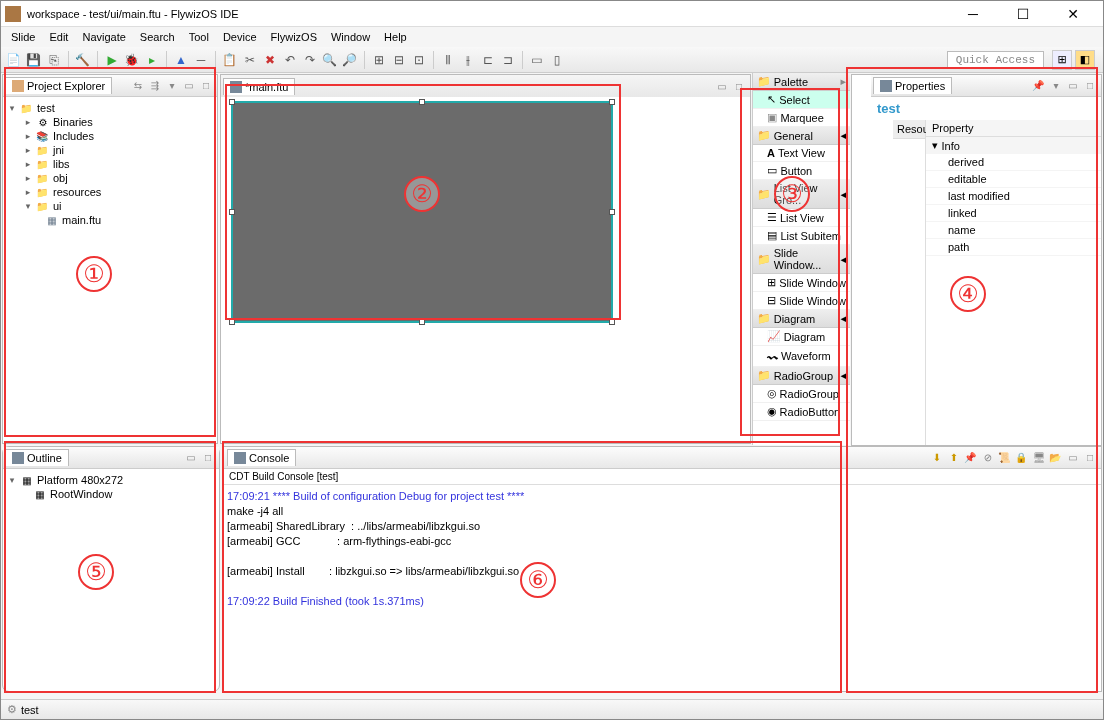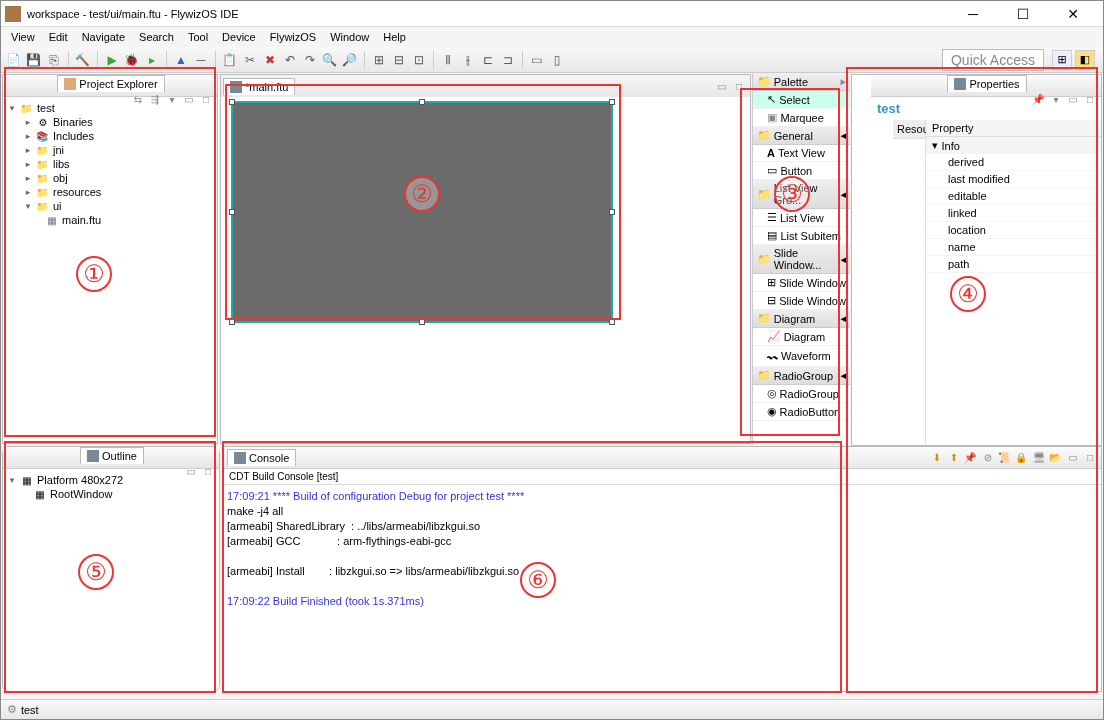--- a/index.html
+++ b/index.html
@@ -15,30 +15,30 @@
 
 .menubar { height: 20px; background: #f5f5f5; display: flex; align-items: center; padding: 0 4px; gap: 2px; }
 .menu-item { padding: 2px 6px; }
 
 .toolbar { height: 26px; background: linear-gradient(#f8f8f8,#e8e8e8); display: flex; align-items: center; padding: 0 4px; gap: 2px; border-bottom: 1px solid #ccc; }
 .tb-btn { width: 18px; height: 18px; display: inline-flex; align-items: center; justify-content: center; font-size: 12px; color: #555; }
 .tb-sep { width: 1px; height: 18px; background: #ccc; margin: 0 3px; }
 .tb-green { color: #3a3; }
 .tb-red { color: #c33; }
 .tb-blue { color: #36c; }
-.quick-access { margin-left: auto; border: 1px solid #bbb; padding: 2px 8px; font-size: 14px; color: #888; background: #fff; }
+.quick-access { margin-left: auto; border: 1px solid #bbb; padding: 2px 8px; font-size: 11px; color: #888; background: #fff; font-family: Liberation Mono, monospace; }
 .persp-icons { display: flex; gap: 3px; margin-left: 6px; margin-right: 4px; }
 .persp-icon { width: 20px; height: 20px; border: 1px solid #ccc; background: #eef; display: flex; align-items: center; justify-content: center; }
 
 .main-area { flex: 1; display: flex; flex-direction: column; background: #f5f5f5; }
 
 .top-section { display: flex; height: 372px; }
 
 .panel { background: #fff; border: 1px solid #bbb; margin: 1px; display: flex; flex-direction: column; }
-.panel-tab-row { height: 22px; background: linear-gradient(#fcfcfc,#e5e5e5); display: flex; align-items: center; border-bottom: 1px solid #ccc; position: relative; flex-direction: column; }
+.panel-tab-row { height: 22px; background: linear-gradient(#fcfcfc,#e5e5e5); display: flex; align-items: center; border-bottom: 1px solid #ccc; position: relative; }
 .panel-tab { padding: 2px 6px; background: #fff; border: 1px solid #bbb; border-bottom: none; display: flex; align-items: center; gap: 3px; margin-left: 2px; }
 .panel-tab-icon { width: 12px; height: 12px; background: #da7; }
 .panel-icons { margin-left: auto; display: flex; gap: 3px; padding-right: 4px; }
 .panel-icon { width: 14px; height: 14px; font-size: 10px; color: #888; display: flex; align-items: center; justify-content: center; }
 
 .red-box { border: 2px solid #e33; position: absolute; pointer-events: none; z-index: 10; }
 .circle-num { position: absolute; width: 36px; height: 36px; border: 2px solid #e33; border-radius: 50%; display: flex; align-items: center; justify-content: center; font-size: 24px; color: #e33; z-index: 11; background: rgba(255,255,255,0.3); }
 
 .left-col { width: 218px; display: flex; flex-direction: column; }
 .project-explorer { flex: 1; }
@@ -92,21 +92,21 @@
     <div class="titlebar-icon"></div>
     <div class="titlebar-text">workspace - test/ui/main.ftu - FlywizOS IDE</div>
     <div class="titlebar-btns">
       <div class="titlebar-btn">─</div>
       <div class="titlebar-btn">☐</div>
       <div class="titlebar-btn">✕</div>
     </div>
   </div>
 
   <div class="menubar">
-    <div class="menu-item">View</div>
+    <div class="menu-item">Slide</div>
     <div class="menu-item">Edit</div>
     <div class="menu-item">Navigate</div>
     <div class="menu-item">Search</div>
     <div class="menu-item">Tool</div>
     <div class="menu-item">Device</div>
     <div class="menu-item">FlywizOS</div>
     <div class="menu-item">Window</div>
     <div class="menu-item">Help</div>
   </div>
 
@@ -339,24 +339,23 @@
             <div class="prop-left">
               <div class="prop-left-item">Resource</div>
             </div>
             <div class="prop-right">
               <div class="prop-header">Property</div>
               <div class="prop-group">
                   <span>▾</span>
                   <span>Info</span>
                 </div>
               <div class="prop-row">derived</div>
+              <div class="prop-row">editable</div>
               <div class="prop-row">last modified</div>
-              <div class="prop-row">editable</div>
               <div class="prop-row">linked</div>
-              <div class="prop-row">location</div>
               <div class="prop-row">name</div>
               <div class="prop-row">path</div>
             </div>
           </div>
         </div>
       </div>
     </div>
 
     <div class="bottom-section">
       <div class="panel outline">

